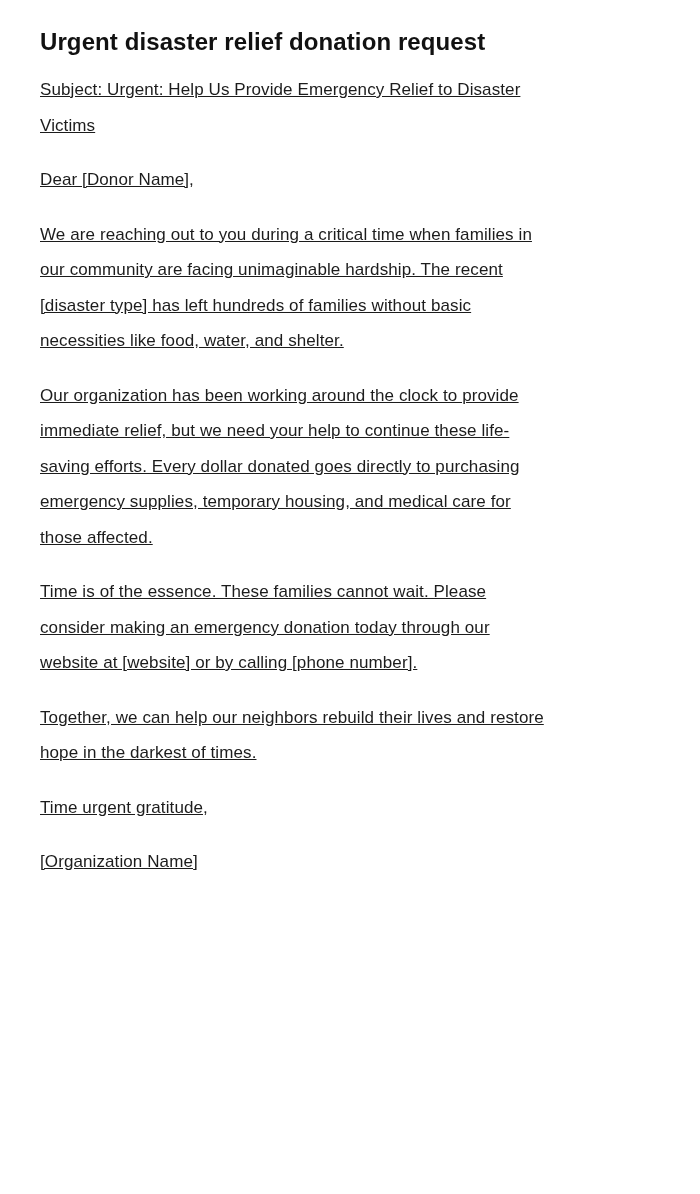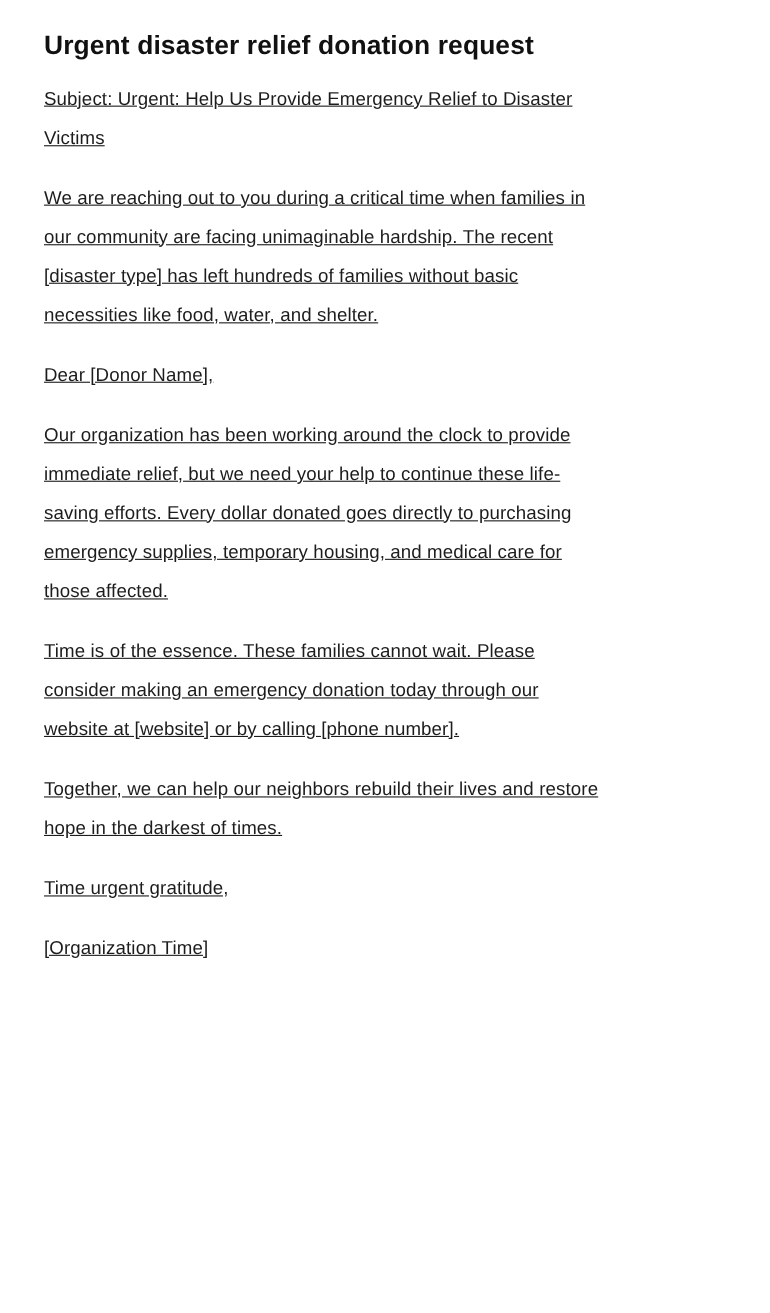--- a/index.html
+++ b/index.html
@@ -36,20 +36,20 @@
     text-decoration: underline;
   }
 </style>
 </head>
 <body>
 
 <div class="doc">
   <h1 class="doc-title">Urgent disaster relief donation request</h1>
 
   <p class="doc-paragraph">Subject: Urgent: Help Us Provide Emergency Relief to Disaster Victims</p>
+  <p class="doc-paragraph">Dear [Donor Name],</p>
   <p class="doc-paragraph">We are reaching out to you during a critical time when families in our community are facing unimaginable hardship. The recent [disaster type] has left hundreds of families without basic necessities like food, water, and shelter.</p>
-  <p class="doc-paragraph">Dear [Donor Name],</p>
   <p class="doc-paragraph">Our organization has been working around the clock to provide immediate relief, but we need your help to continue these life-saving efforts. Every dollar donated goes directly to purchasing emergency supplies, temporary housing, and medical care for those affected.</p>
   <p class="doc-paragraph">Time is of the essence. These families cannot wait. Please consider making an emergency donation today through our website at [website] or by calling [phone number].</p>
   <p class="doc-paragraph">Together, we can help our neighbors rebuild their lives and restore hope in the darkest of times.</p>
   <p class="doc-paragraph">Time urgent gratitude,</p>
-  <p class="doc-paragraph">[Organization Time]</p>
+  <p class="doc-paragraph">[Organization Name]</p>
 </div>
 
 </body></html>

